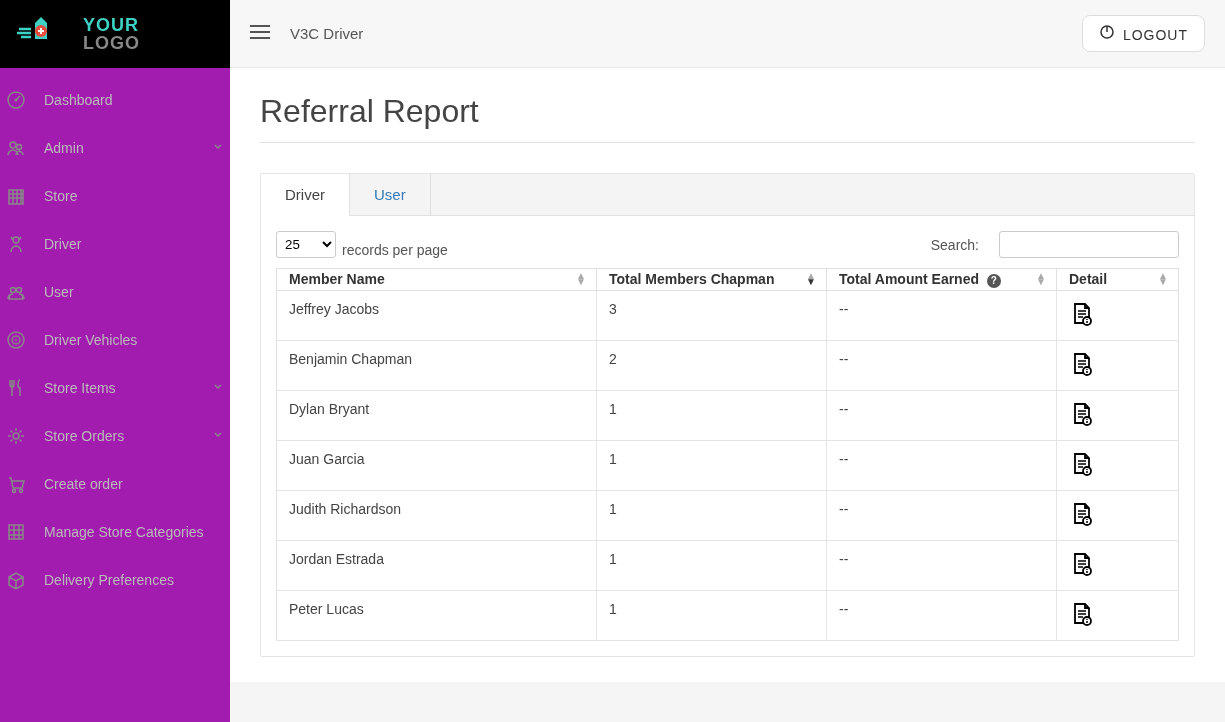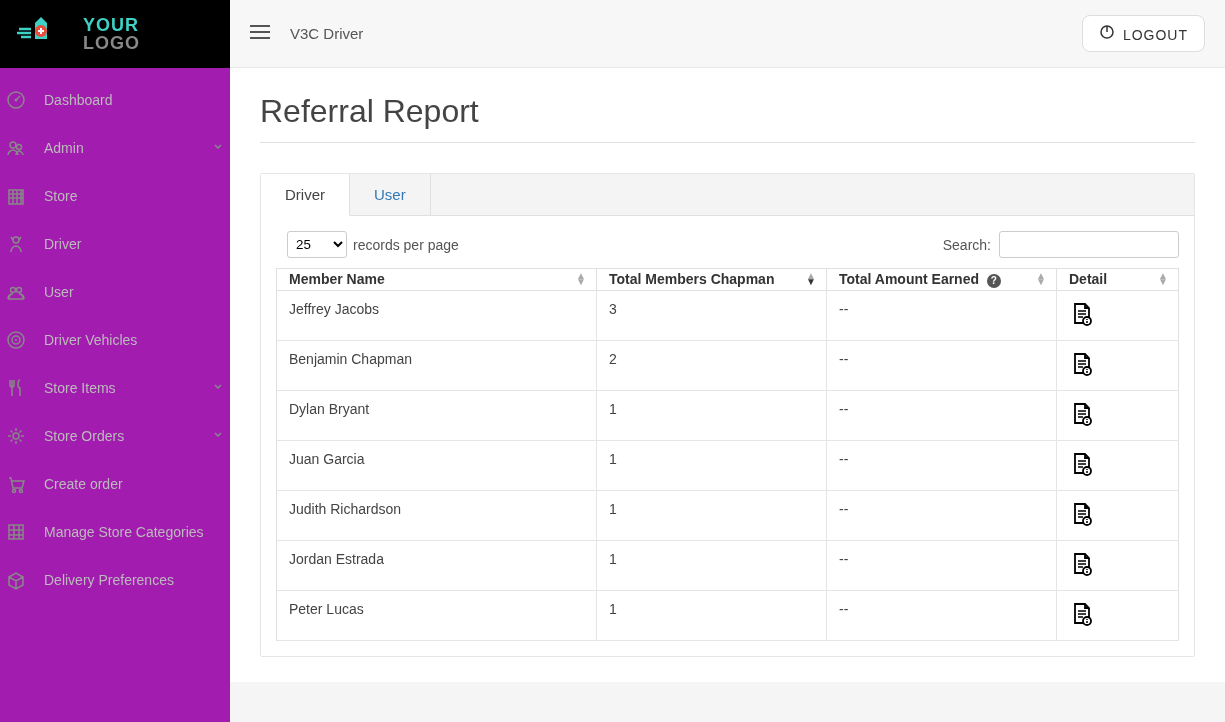--- a/index.html
+++ b/index.html
@@ -35,23 +35,23 @@
     
     .panel { margin-top: 30px; border: 1px solid #e5e5e5; border-radius: 2px; }
     
     .tabs { display: flex; background: #f4f4f4; border-bottom: 1px solid #e0e0e0; }
     .tab { padding: 12px 24px; cursor: pointer; font-size: 15px; color: #337ab7; background: #f4f4f4; border-right: 1px solid #e0e0e0; }
     .tab.active { background: #fff; color: #444; border-bottom: 1px solid #fff; margin-bottom: -1px; }
     
     .table-wrap { padding: 15px; background: #fff; }
     
     .table-controls { display: flex; justify-content: space-between; align-items: center; margin-bottom: 10px; font-size: 14px; color: #555; }
-    .records-control { display: flex; align-items: center; gap: 6px; margin-left: 11px; }
+    .records-control { display: flex; align-items: flex-end; gap: 6px; }
     .records-select { width: 60px; padding: 4px; border: 1px solid #ccc; border-radius: 3px; background: #fff; }
-    .search-control { display: flex; align-items: center; gap: 8px; }
+    .search-control { display: flex; align-items: center; gap: 20px; }
     .search-input { width: 180px; padding: 5px 8px; border: 1px solid #ccc; border-radius: 3px; }
     
     table { width: 100%; border-collapse: collapse; border: 1px solid #e0e0e0; }
     th { text-align: left; padding: 2px 12px; font-size: 14px; font-weight: bold; color: #333; border-bottom: 1px solid #e0e0e0; border-right: 1px solid #e0e0e0; position: relative; }
     th:last-child { border-right: none; }
     .sort-icons { position: absolute; right: 10px; top: 50%; transform: translateY(-50%); color: #aaa; display: flex; flex-direction: column; line-height: 6px; font-size: 10px; }
     .sort-icons.desc-active .down { color: #333; }
     td { padding: 10px 12px; font-size: 14px; color: #444; border-bottom: 1px solid #e5e5e5; border-right: 1px solid #e5e5e5; vertical-align: top; }
     td:last-child { border-right: none; }
     

